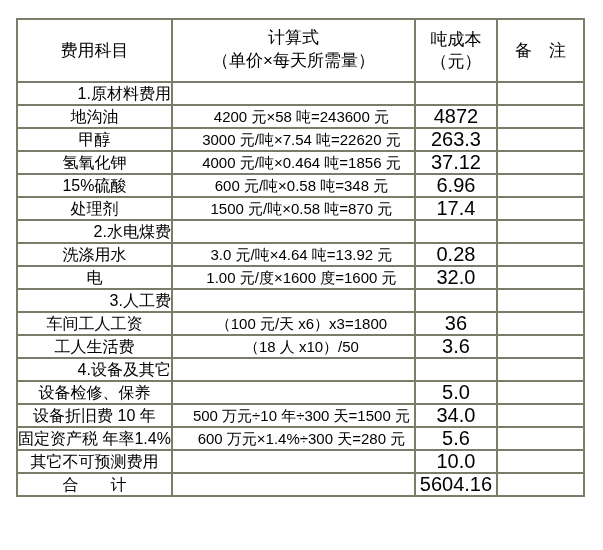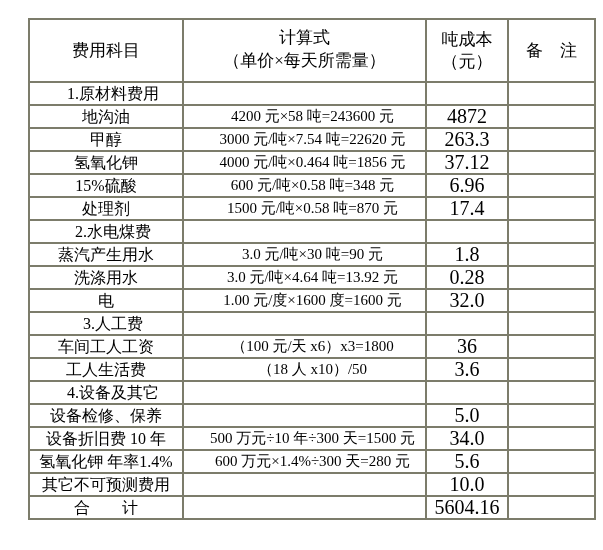--- a/index.html
+++ b/index.html
@@ -12,25 +12,24 @@
     margin: 0;
     padding: 0;
     width: 603px;
     height: 550px;
     background: var(--bg-color);
     font-family: "Liberation Sans", "DejaVu Sans", sans-serif;
     color: var(--text-color);
   }
   .cost-table {
     position: absolute;
-    left: 28px;
+    left: 16px;
     top: 18px;
     border-collapse: collapse;
     table-layout: fixed;
-    font-family: Liberation Serif, serif;
   }
   .cost-table col.c-item    { width: 154px; }
   .cost-table col.c-formula { width: 243px; }
   .cost-table col.c-cost    { width: 82px;  }
   .cost-table col.c-note    { width: 87px;  }
   .cost-table th, .cost-table td {
     border: 2px solid var(--border-color);
     font-weight: normal;
     text-align: center;
     vertical-align: middle;
@@ -51,21 +50,21 @@
   }
   .th-stack { line-height: 22px; }
   .cost-table tbody td {
     height: 23px;
     font-size: 16px;
     line-height: 19px;
   }
   .cost-table tbody td.cell-formula { font-size: 15px; padding-left: 16px; }
   .cost-table tbody td.cell-cost    { font-size: 20px; border-radius: 8px; }
   .cost-table tbody tr.category td.cell-item {
-    text-align: center;
+    text-align: right;
     padding-left: 14px;
   }
 </style>
 </head>
 <body>
 
 <table class="cost-table">
   <colgroup>
     <col class="c-item">
     <col class="c-formula">
@@ -129,26 +128,20 @@
     <td class="cell-cost">17.4</td>
     <td class="cell-note"></td>
   </tr>
       <tr class="category">
     <td class="cell-item">2.水电煤费</td>
     <td class="cell-formula"></td>
     <td class="cell-cost"></td>
     <td class="cell-note"></td>
   </tr>
       <tr>
-    <td class="cell-item">蒸汽产生用水</td>
-    <td class="cell-formula">3.0 元/吨×30 吨=90 元</td>
-    <td class="cell-cost">1.8</td>
-    <td class="cell-note"></td>
-  </tr>
-      <tr>
     <td class="cell-item">洗涤用水</td>
     <td class="cell-formula">3.0 元/吨×4.64 吨=13.92 元</td>
     <td class="cell-cost">0.28</td>
     <td class="cell-note"></td>
   </tr>
       <tr>
     <td class="cell-item">电</td>
     <td class="cell-formula">1.00 元/度×1600 度=1600 元</td>
     <td class="cell-cost">32.0</td>
     <td class="cell-note"></td>
@@ -183,21 +176,21 @@
     <td class="cell-cost">5.0</td>
     <td class="cell-note"></td>
   </tr>
       <tr>
     <td class="cell-item">设备折旧费 10 年</td>
     <td class="cell-formula">500 万元÷10 年÷300 天=1500 元</td>
     <td class="cell-cost">34.0</td>
     <td class="cell-note"></td>
   </tr>
       <tr>
-    <td class="cell-item">氢氧化钾 年率1.4%</td>
+    <td class="cell-item">固定资产税 年率1.4%</td>
     <td class="cell-formula">600 万元×1.4%÷300 天=280 元</td>
     <td class="cell-cost">5.6</td>
     <td class="cell-note"></td>
   </tr>
       <tr>
     <td class="cell-item">其它不可预测费用</td>
     <td class="cell-formula"></td>
     <td class="cell-cost">10.0</td>
     <td class="cell-note"></td>
   </tr>

